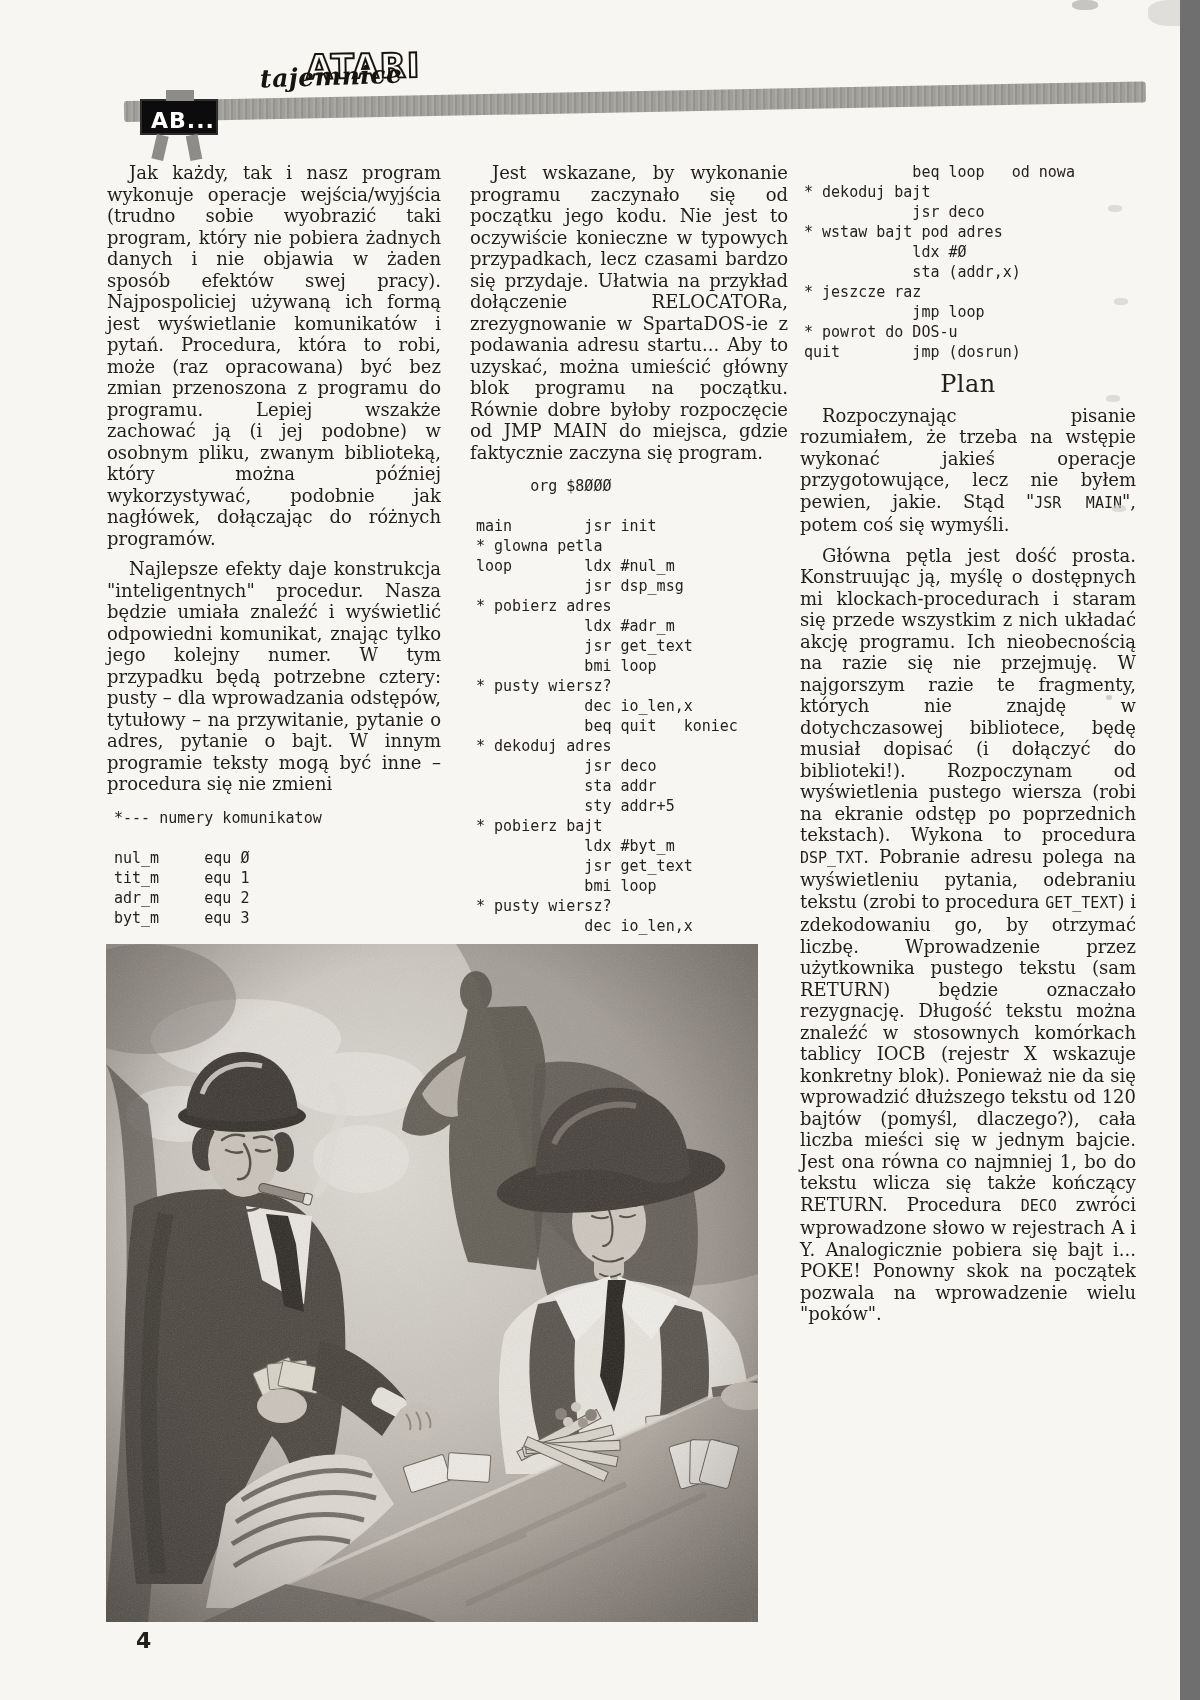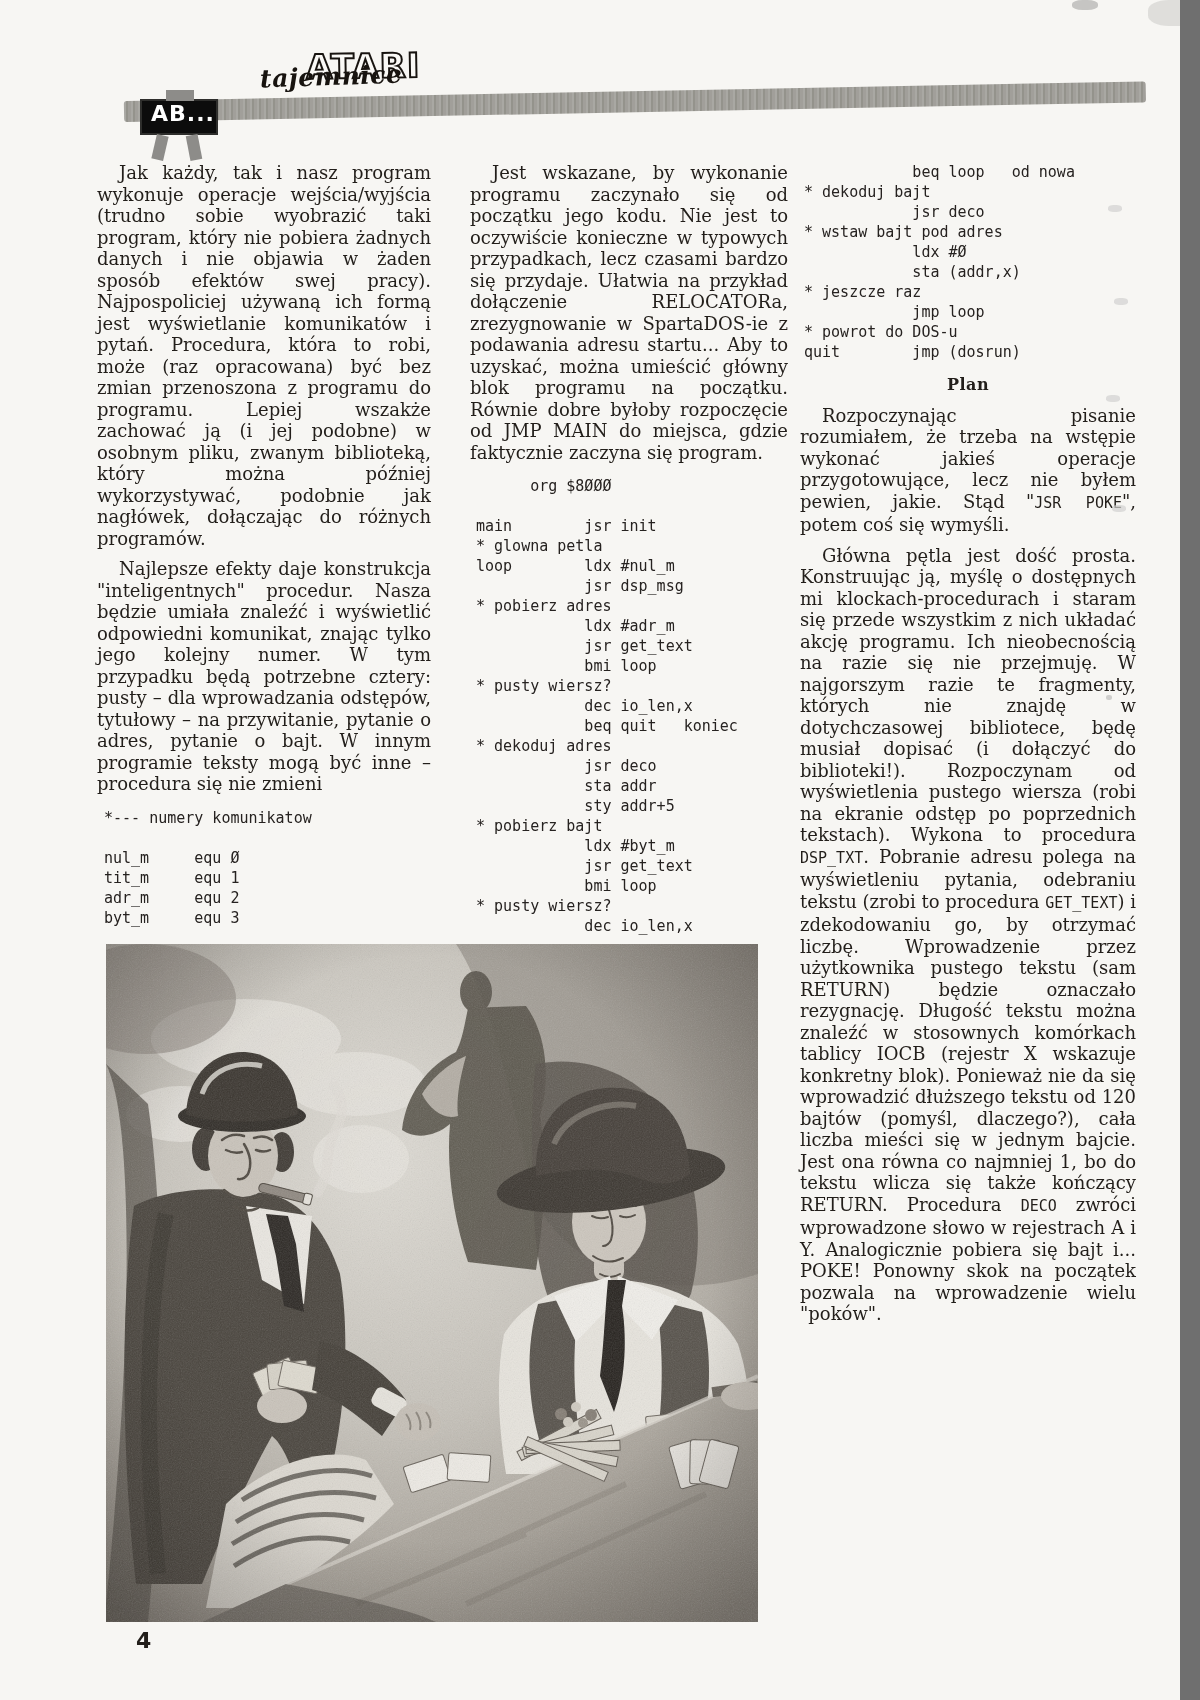--- a/index.html
+++ b/index.html
@@ -11,40 +11,40 @@
       font-family:"DejaVu Sans",sans-serif;font-weight:bold;font-size:34px;letter-spacing:1px;
       color:#faf9f6;-webkit-text-stroke:2px #17130f;transform:rotate(-1deg);}
   .logo-script{position:absolute;left:260px;top:62px;z-index:3;
       font-family:"DejaVu Serif",serif;font-style:italic;font-weight:bold;font-size:25px;
       color:#17130f;transform:rotate(-2deg);letter-spacing:.5px;}
   .rule-bar{position:absolute;left:124px;top:101px;width:1022px;height:21px;z-index:1;
       background:repeating-linear-gradient(90deg,#a9a8a3 0 2px,#94938c 2px 4px,#a19f9a 4px 7px);
       border-radius:3px;transform:rotate(-1.1deg);transform-origin:left center;}
   .badge{position:absolute;left:140px;top:99px;width:78px;height:36px;z-index:4;
       background:#0c0c0c;border:2px solid #2e2e2c;box-sizing:border-box;
-      display:flex;align-items:flex-start;padding-left:9px;
+      display:flex;align-items:flex-end;padding-left:9px;
       font-family:"DejaVu Sans",sans-serif;font-weight:bold;font-size:22px;color:#fff;letter-spacing:1px;}
   .badge-tab{position:absolute;left:24px;top:-11px;width:28px;height:11px;background:#8d8c89;}
   .badge-leg{position:absolute;top:34px;width:12px;height:25px;background:#8d8c89;}
   .badge-leg.l{left:12px;transform:rotate(13deg);}
   .badge-leg.r{left:46px;transform:rotate(-11deg);}
 
   
   .col{position:absolute;top:162px;text-align:justify;font-size:18px;line-height:21.5px;}
-  .col-left{left:97px;width:334px;}
+  .col-left{left:107px;width:334px;}
   .col-mid{left:470px;width:318px;}
   .col-right{left:800px;width:336px;}
   .col p{margin:0 0 9px 0;text-indent:22px;}
   pre.code{font-family:"DejaVu Sans Mono",monospace;font-size:15px;line-height:20px;
       margin:13px 0 0 0;white-space:pre;text-align:left;color:#262220;}
   .col-left pre.code{margin-left:7px;}
   .col-mid pre.code{margin-left:6px;}
   .col-right pre.code{margin-left:4px;}
   .col-right pre.first{margin-top:0;}
-  h2.plan{font-family:"DejaVu Serif",serif;font-weight:bold;font-size:16px;text-align:center;
+  h2.plan{font-family:"DejaVu Serif",serif;font-weight:normal;font-size:24px;text-align:center;
       margin:12px 0 9px 0;letter-spacing:.5px;}
   .mono-inline{font-family:"DejaVu Sans Mono",monospace;font-size:15px;}
 
   
   .illustration{position:absolute;left:106px;top:944px;width:652px;height:678px;}
   .illustration svg{display:block;width:100%;height:100%;}
 
   .page-number{position:absolute;left:136px;top:1628px;font-weight:bold;font-size:22px;
       font-family:"DejaVu Sans",sans-serif;}
 
@@ -109,21 +109,21 @@
 * dekoduj bajt
             jsr deco
 * wstaw bajt pod adres
             ldx #Ø
             sta (addr,x)
 * jeszcze raz
             jmp loop
 * powrot do DOS-u
 quit        jmp (dosrun)</pre>
     <h2 class="plan">Plan</h2>
-    <p><span>Rozpoczynając pisanie rozumiałem, że trzeba na wstępie wykonać jakieś operacje przygotowujące, lecz nie byłem pewien, jakie. Stąd "</span><span class="mono-inline">JSR POKE</span><span>", potem coś się wymyśli.</span></p>
+    <p><span>Rozpoczynając pisanie rozumiałem, że trzeba na wstępie wykonać jakieś operacje przygotowujące, lecz nie byłem pewien, jakie. Stąd "</span><span class="mono-inline">JSR MAIN</span><span>", potem coś się wymyśli.</span></p>
     <p><span>Główna pętla jest dość prosta. Konstruując ją, myślę o dostępnych mi klockach-procedurach i staram się przede wszystkim z nich układać akcję programu. Ich nieobecnością na razie się nie przejmuję. W najgorszym razie te fragmenty, których nie znajdę w dotychczasowej bibliotece, będę musiał dopisać (i dołączyć do biblioteki!). Rozpoczynam od wyświetlenia pustego wiersza (robi na ekranie odstęp po poprzednich tekstach). Wykona to procedura </span><span class="mono-inline">DSP_TXT</span><span>. Pobranie adresu polega na wyświetleniu pytania, odebraniu tekstu (zrobi to procedura </span><span class="mono-inline">GET_TEXT</span><span>) i zdekodowaniu go, by otrzymać liczbę. Wprowadzenie przez użytkownika pustego tekstu (sam RETURN) będzie oznaczało rezygnację. Długość tekstu można znaleźć w stosownych komórkach tablicy IOCB (rejestr X wskazuje konkretny blok). Ponieważ nie da się wprowadzić dłuższego tekstu od 120 bajtów (pomyśl, dlaczego?), cała liczba mieści się w jednym bajcie. Jest ona równa co najmniej 1, bo do tekstu wlicza się także kończący RETURN. Procedura </span><span class="mono-inline">DECO</span><span> zwróci wprowadzone słowo w rejestrach A i Y. Analogicznie pobiera się bajt i... POKE! Ponowny skok na początek pozwala na wprowadzenie wielu "poków".</span></p>
   </div>
 
   <div class="illustration">
     <svg viewBox="0 0 652 678" preserveAspectRatio="none" xmlns="http://www.w3.org/2000/svg" role="img">
       <defs>
         <radialGradient id="ibg" cx="42%" cy="32%" r="85%">
           <stop offset="0" stop-color="#dedbd4"></stop>
           <stop offset="0.45" stop-color="#c6c2ba"></stop>
           <stop offset="0.78" stop-color="#a29c93"></stop>

